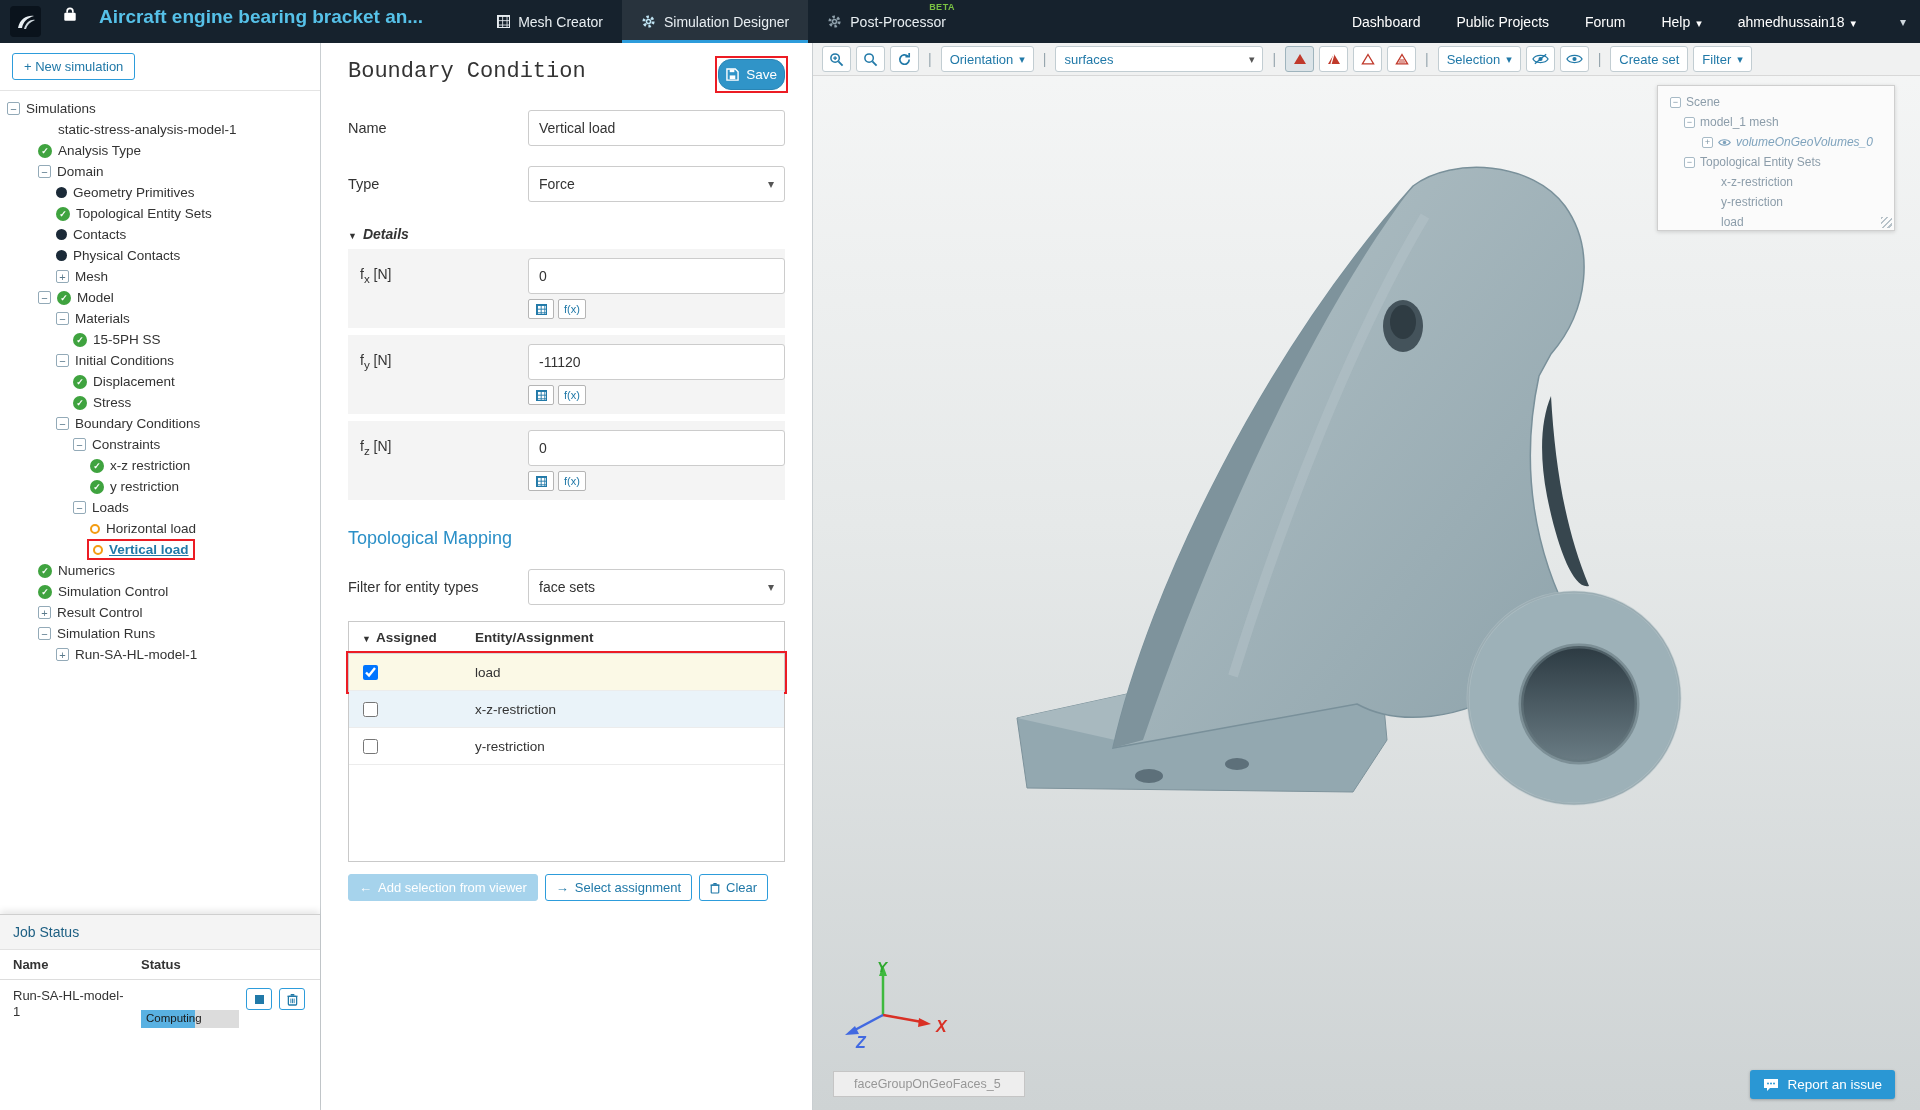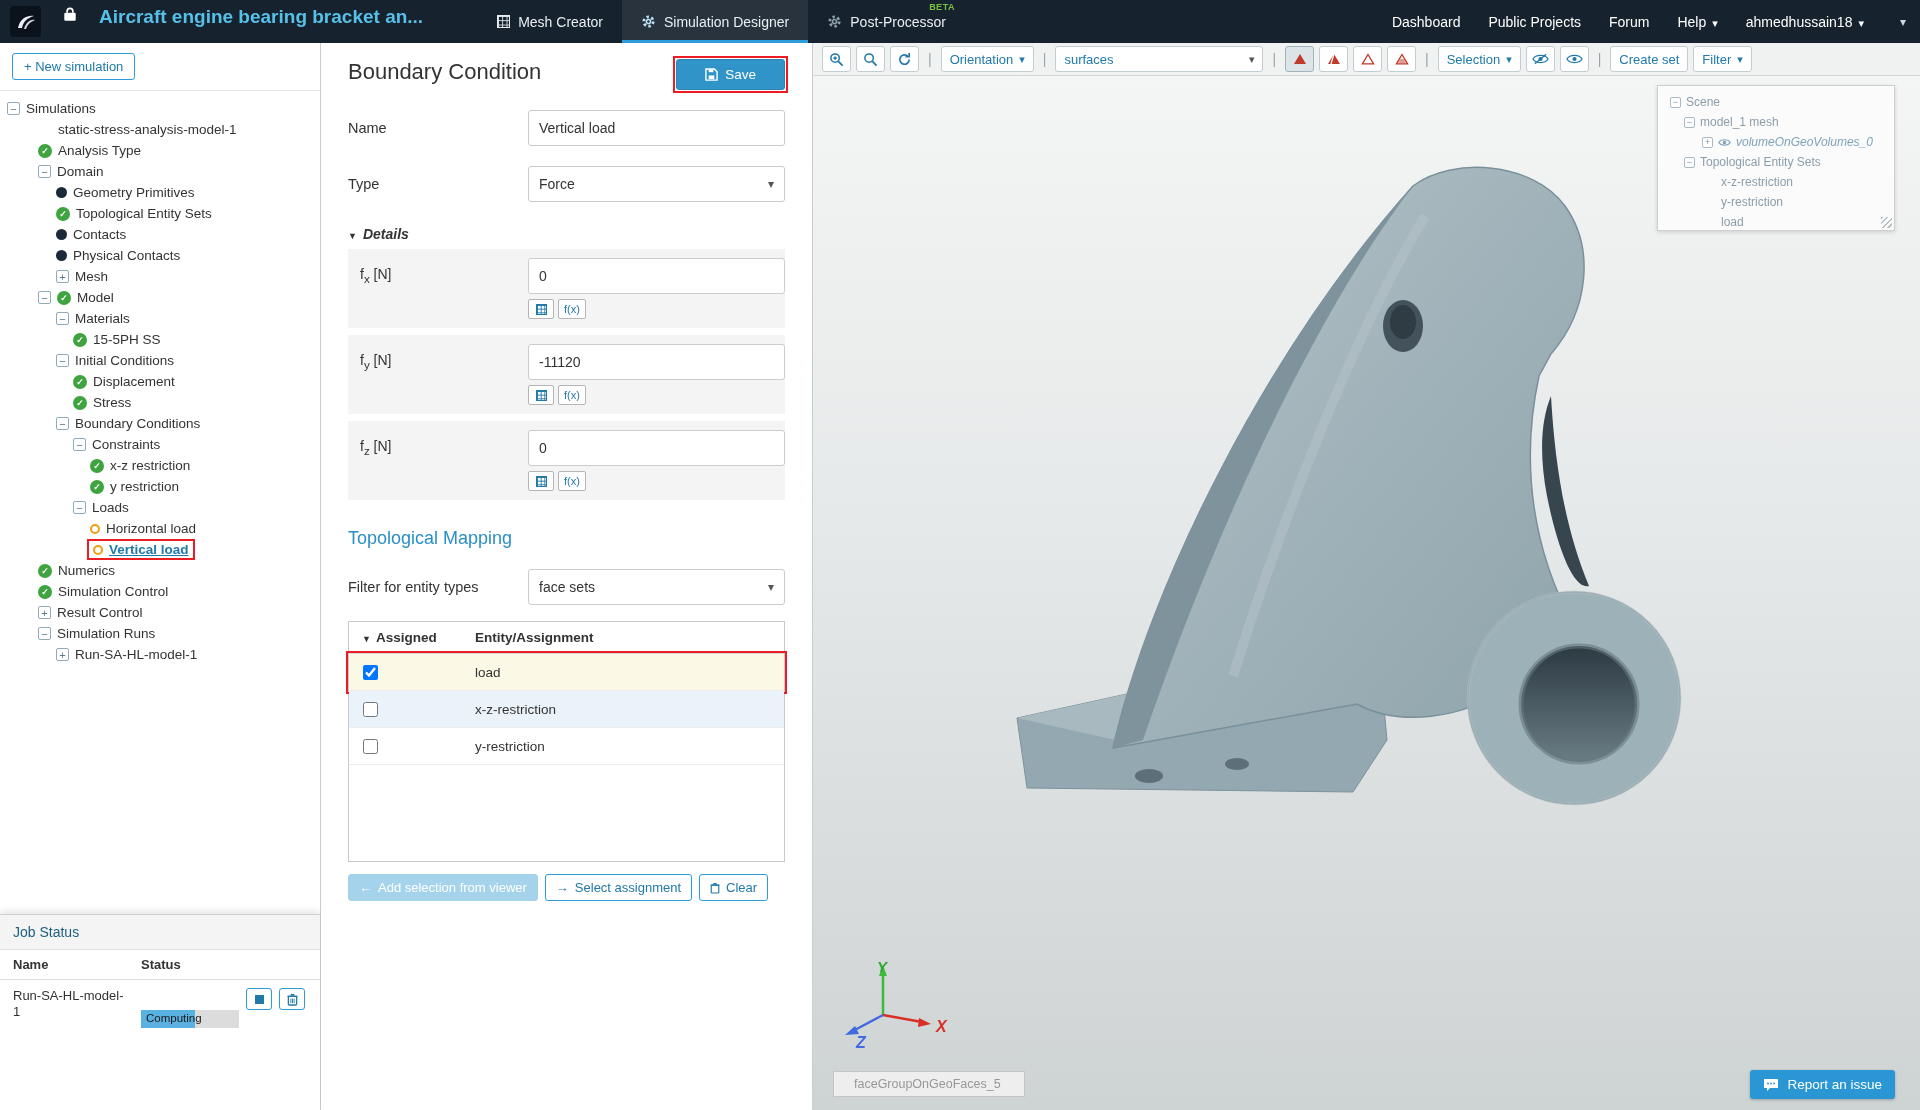--- a/index.html
+++ b/index.html
@@ -10,21 +10,21 @@
 
 .topbar{height:43px;background:#16222d;display:flex;align-items:center;color:#fff;flex:none;position:relative;}
 .tb-left{display:flex;align-items:flex-start;gap:22px;padding-left:10px;}
 .logo{width:31px;height:31px;background:#0a131c;border-radius:4px;display:flex;align-items:center;justify-content:center;}
 .lock{display:flex;align-items:center;}
 .proj-title{font-size:19px;font-weight:bold;color:#56c1e8;white-space:nowrap;}
 .tabs{display:flex;height:100%;margin-left:55px;}
 .tab{display:flex;align-items:center;gap:8px;padding:0 19px;font-size:14px;color:#e8eef2;position:relative;cursor:pointer;}
 .tab.active{background:rgba(255,255,255,.08);box-shadow:inset 0 -3px 0 #2d9cdb;}
 .beta{position:absolute;top:2px;right:10px;color:#7ac143;font-size:9px;font-weight:bold;letter-spacing:.5px;}
-.tb-right{margin-left:auto;display:flex;align-items:center;gap:28px;padding-right:14px;font-size:14px;}
+.tb-right{margin-left:auto;display:flex;align-items:center;gap:36px;padding-right:14px;font-size:14px;}
 .tb-link{cursor:pointer;white-space:nowrap;}
 .caret::after{content:"▾";margin-left:6px;font-size:11px;color:inherit;}
 .corner-caret{font-size:12px;color:#cfd8de;margin-left:8px;cursor:pointer;}
 .grid-ico{display:inline-block;width:13px;height:13px;border:1px solid currentColor;background-image:linear-gradient(to right,currentColor 1px,transparent 1px),linear-gradient(to bottom,currentColor 1px,transparent 1px);background-size:4.3px 4.3px;}
 
 
 .main{flex:1;display:flex;min-height:0;}
 
 
 .sidebar{width:321px;flex:none;border-right:1px solid #c9ced1;display:flex;flex-direction:column;background:#fff;}
@@ -54,22 +54,22 @@
 .j-name{width:128px;flex:none;line-height:1.25;word-break:break-word;padding-right:14px;}
 .progress{width:98px;height:18px;background:#dcdcdc;position:relative;flex:none;overflow:hidden;margin-top:22px;}
 .progress .fill{position:absolute;left:0;top:0;bottom:0;width:55%;background:#59b1e2;}
 .progress .ptext{position:absolute;left:5px;top:2px;font-size:11.5px;color:#1a1a1a;}
 .jbtn{width:26px;height:22px;border:1px solid #2d9cdb;background:#fff;border-radius:3px;display:flex;align-items:center;justify-content:center;margin-left:7px;cursor:pointer;color:#2179a8;}
 .stop-sq{width:9px;height:9px;background:#2179a8;display:block;}
 
 
 .panel{width:492px;flex:none;border-right:1px solid #c9ced1;padding:16px 27px 0 27px;background:#fff;overflow:hidden;}
 .panel-head{display:flex;justify-content:space-between;align-items:flex-start;}
-.panel-title{font-size:22px;font-weight:500;color:#333;}
-.save-btn{background:#3094c8;border:1px solid #2a85b5;color:#fff;font-size:13.5px;padding:7px 28px;border-radius:3px;display:flex;align-items:center;gap:7px;cursor:pointer;font-family:inherit;}
+.panel-title{font-size:22px;font-weight:500;color:#333;font-family:Liberation Mono, monospace;}
+.save-btn{background:#3094c8;border:1px solid #2a85b5;color:#fff;font-size:13.5px;padding:7px 7px;border-radius:13px;display:flex;align-items:center;gap:7px;cursor:pointer;font-family:inherit;}
 .frow{display:flex;justify-content:space-between;align-items:center;margin-top:20px;}
 .flabel{font-size:14.5px;color:#333;}
 .txt{width:257px;height:36px;border:1px solid #ccc;border-radius:3px;font-size:14px;padding:0 10px;color:#333;font-family:inherit;background:#fff;}
 .fselect{width:257px;height:36px;border:1px solid #ccc;border-radius:3px;font-size:14px;padding:0 10px;display:flex;align-items:center;justify-content:space-between;cursor:pointer;background:#fff;}
 .fselect::after{content:"▾";font-size:12px;color:#555;}
 .details-hdr{margin-top:24px;font-size:14px;font-weight:bold;font-style:italic;display:flex;align-items:center;gap:6px;}
 .tri-down::before{content:"▼";font-size:9px;color:#333;font-style:normal;}
 .detail-row{background:#f4f4f4;margin-top:7px;padding:9px 0 9px 12px;display:flex;justify-content:space-between;}
 .dlabel{font-size:14px;margin-top:8px;}
 .dcol{width:257px;display:flex;flex-direction:column;gap:5px;align-items:flex-start;}

